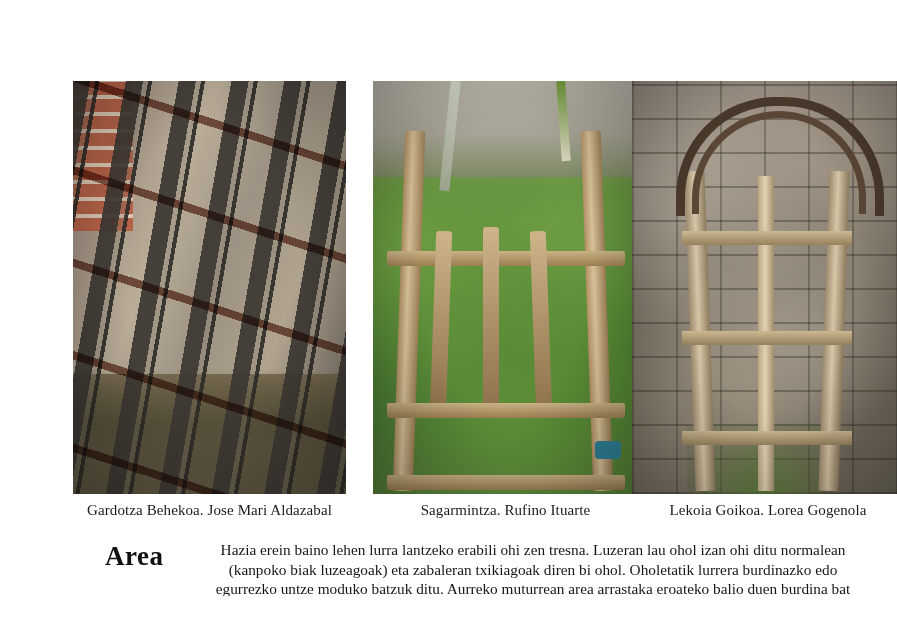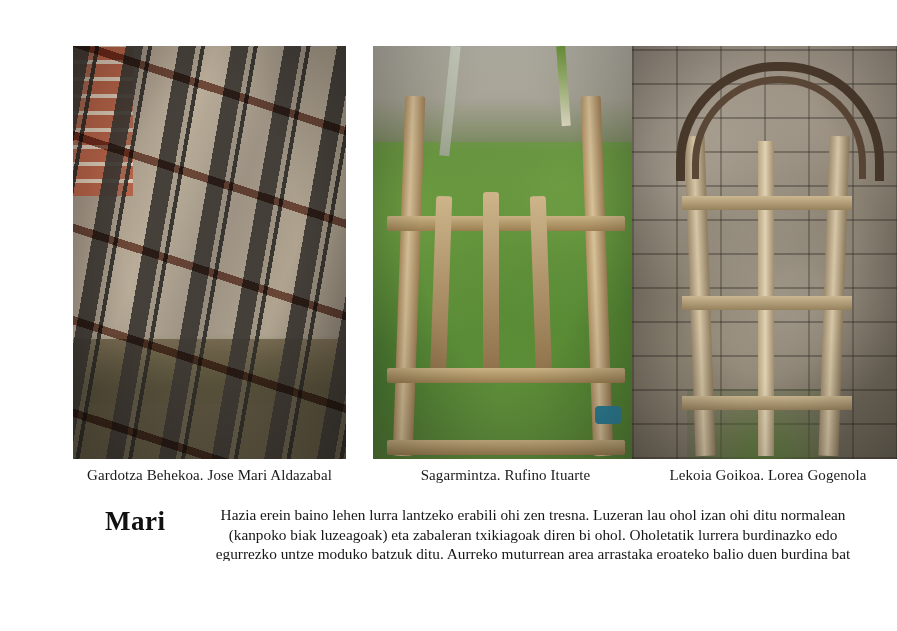--- a/index.html
+++ b/index.html
@@ -7,20 +7,21 @@
     padding: 0;
     background: #ffffff;
   }
   #page {
     position: relative;
     width: 897px;
     height: 561px;
     background: #ffffff;
     overflow: hidden;
     font-family: "Liberation Serif", serif;
+    margin-top: 35px;
   }
 
   
   .figures {
     position: absolute;
     left: 0;
     top: 0;
     width: 897px;
     height: 475px;
   }
@@ -288,17 +289,17 @@
         <div class="hoop"></div>
         <div class="hoop2"></div>
         <div class="vignette"></div>
       </div>
       <figcaption class="caption">Lekoia Goikoa. Lorea Gogenola</figcaption>
     </figure>
 
   </div>
 
   <div class="textblock">
-    <h1 class="heading">Mari</h1>
+    <h1 class="heading">Area</h1>
     <p class="body-text">Hazia erein baino lehen lurra lantzeko erabili ohi zen tresna. Luzeran lau ohol izan ohi ditu normalean (kanpoko biak luzeagoak) eta zabaleran txikiagoak diren bi ohol. Oholetatik lurrera burdinazko edo egurrezko untze moduko batzuk ditu. Aurreko muturrean area arrastaka eroateko balio duen burdina bat jartzen zaio eta atzean barra edo uztai bat lurra landu behar duen pertsonak handik eusteko. Kate baten bidez lotzen zaio animaliari, nardai bidez, idi probetan lez.</p>
   </div>
 
 </div>
 
 </body></html>

